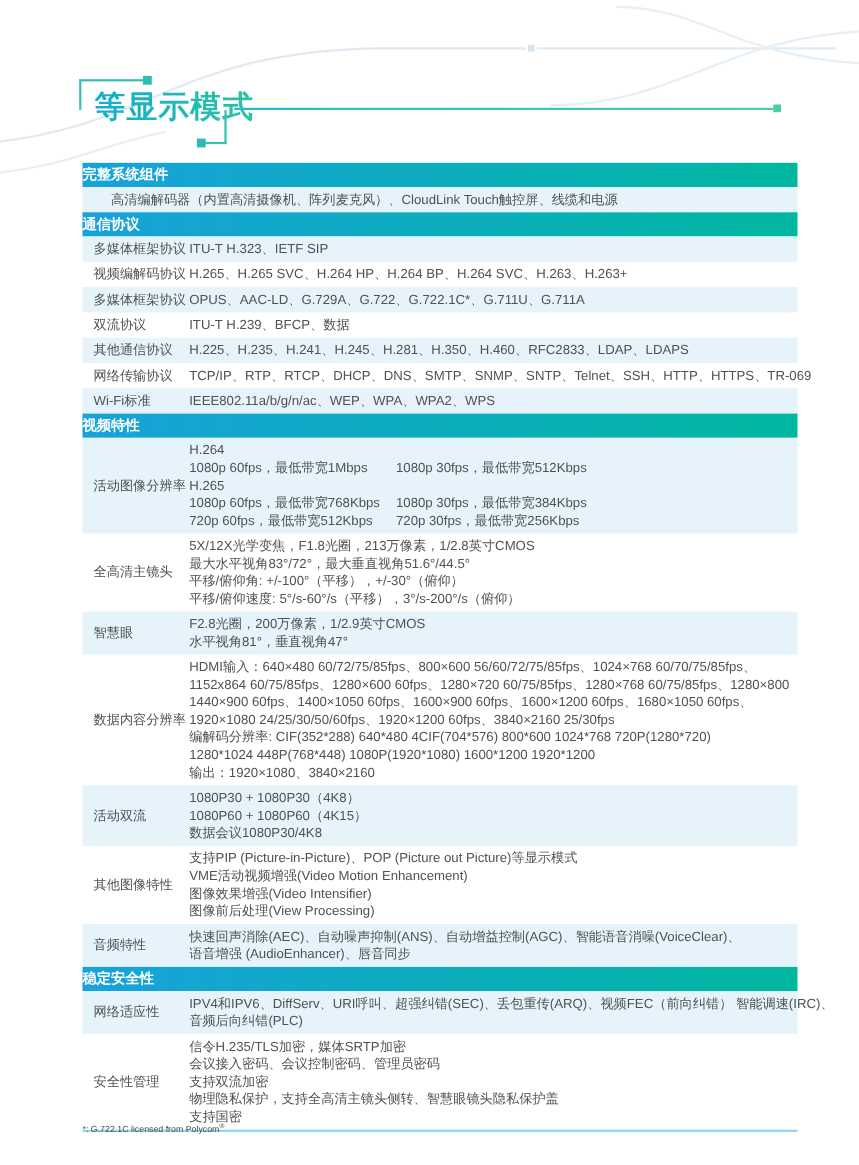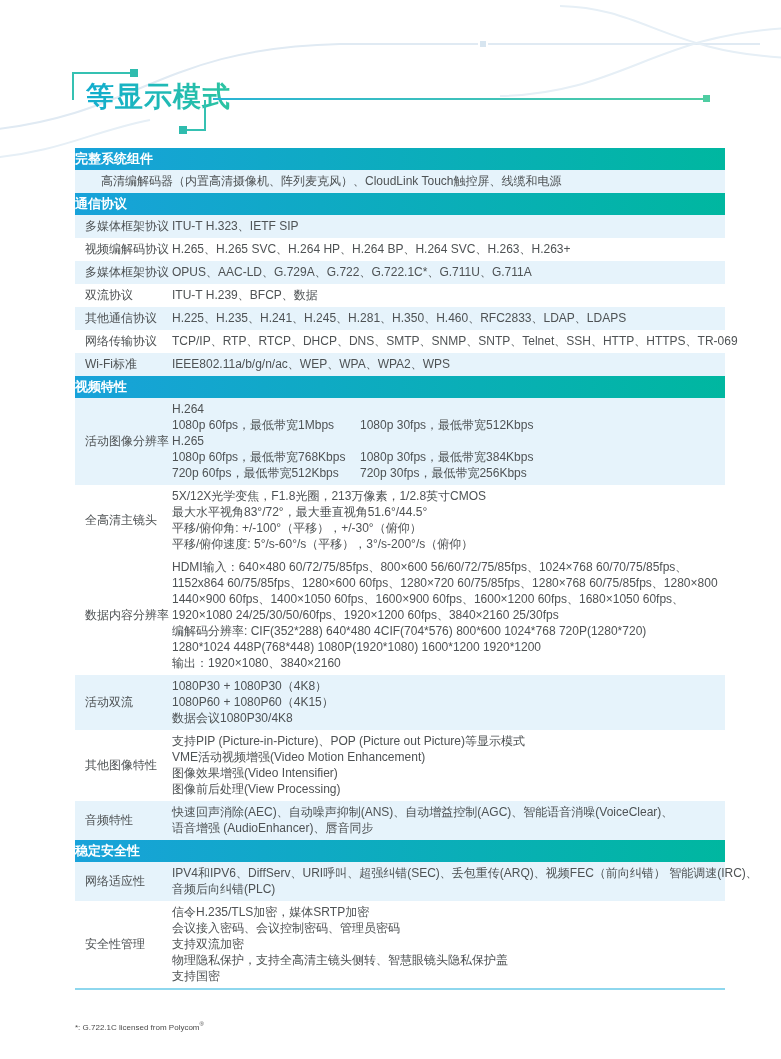--- a/index.html
+++ b/index.html
@@ -161,20 +161,27 @@
     </div>
     <div class="spec-row">
       <div class="row-label">全高清主镜头</div>
       <div class="row-value">
         <div class="value-line">5X/12X光学变焦，F1.8光圈，213万像素，1/2.8英寸CMOS</div>
         <div class="value-line">最大水平视角83°/72°，最大垂直视角51.6°/44.5°</div>
         <div class="value-line">平移/俯仰角: +/-100°（平移），+/-30°（俯仰）</div>
         <div class="value-line">平移/俯仰速度: 5°/s-60°/s（平移），3°/s-200°/s（俯仰）</div>
       </div>
     </div>
+    <div class="spec-row alt">
+      <div class="row-label">智慧眼</div>
+      <div class="row-value">
+        <div class="value-line">F2.8光圈，200万像素，1/2.9英寸CMOS</div>
+        <div class="value-line">水平视角81°，垂直视角47°</div>
+      </div>
+    </div>
     <div class="spec-row">
       <div class="row-label">数据内容分辨率</div>
       <div class="row-value">
         <div class="value-line">HDMI输入：640×480 60/72/75/85fps、800×600 56/60/72/75/85fps、1024×768 60/70/75/85fps、</div>
         <div class="value-line">1152x864 60/75/85fps、1280×600 60fps、1280×720 60/75/85fps、1280×768 60/75/85fps、1280×800</div>
         <div class="value-line">1440×900 60fps、1400×1050 60fps、1600×900 60fps、1600×1200 60fps、1680×1050 60fps、</div>
         <div class="value-line">1920×1080 24/25/30/50/60fps、1920×1200 60fps、3840×2160 25/30fps</div>
         <div class="value-line">编解码分辨率: CIF(352*288) 640*480 4CIF(704*576) 800*600 1024*768 720P(1280*720)</div>
         <div class="value-line">1280*1024 448P(768*448) 1080P(1920*1080) 1600*1200 1920*1200</div>
         <div class="value-line">输出：1920×1080、3840×2160</div>

